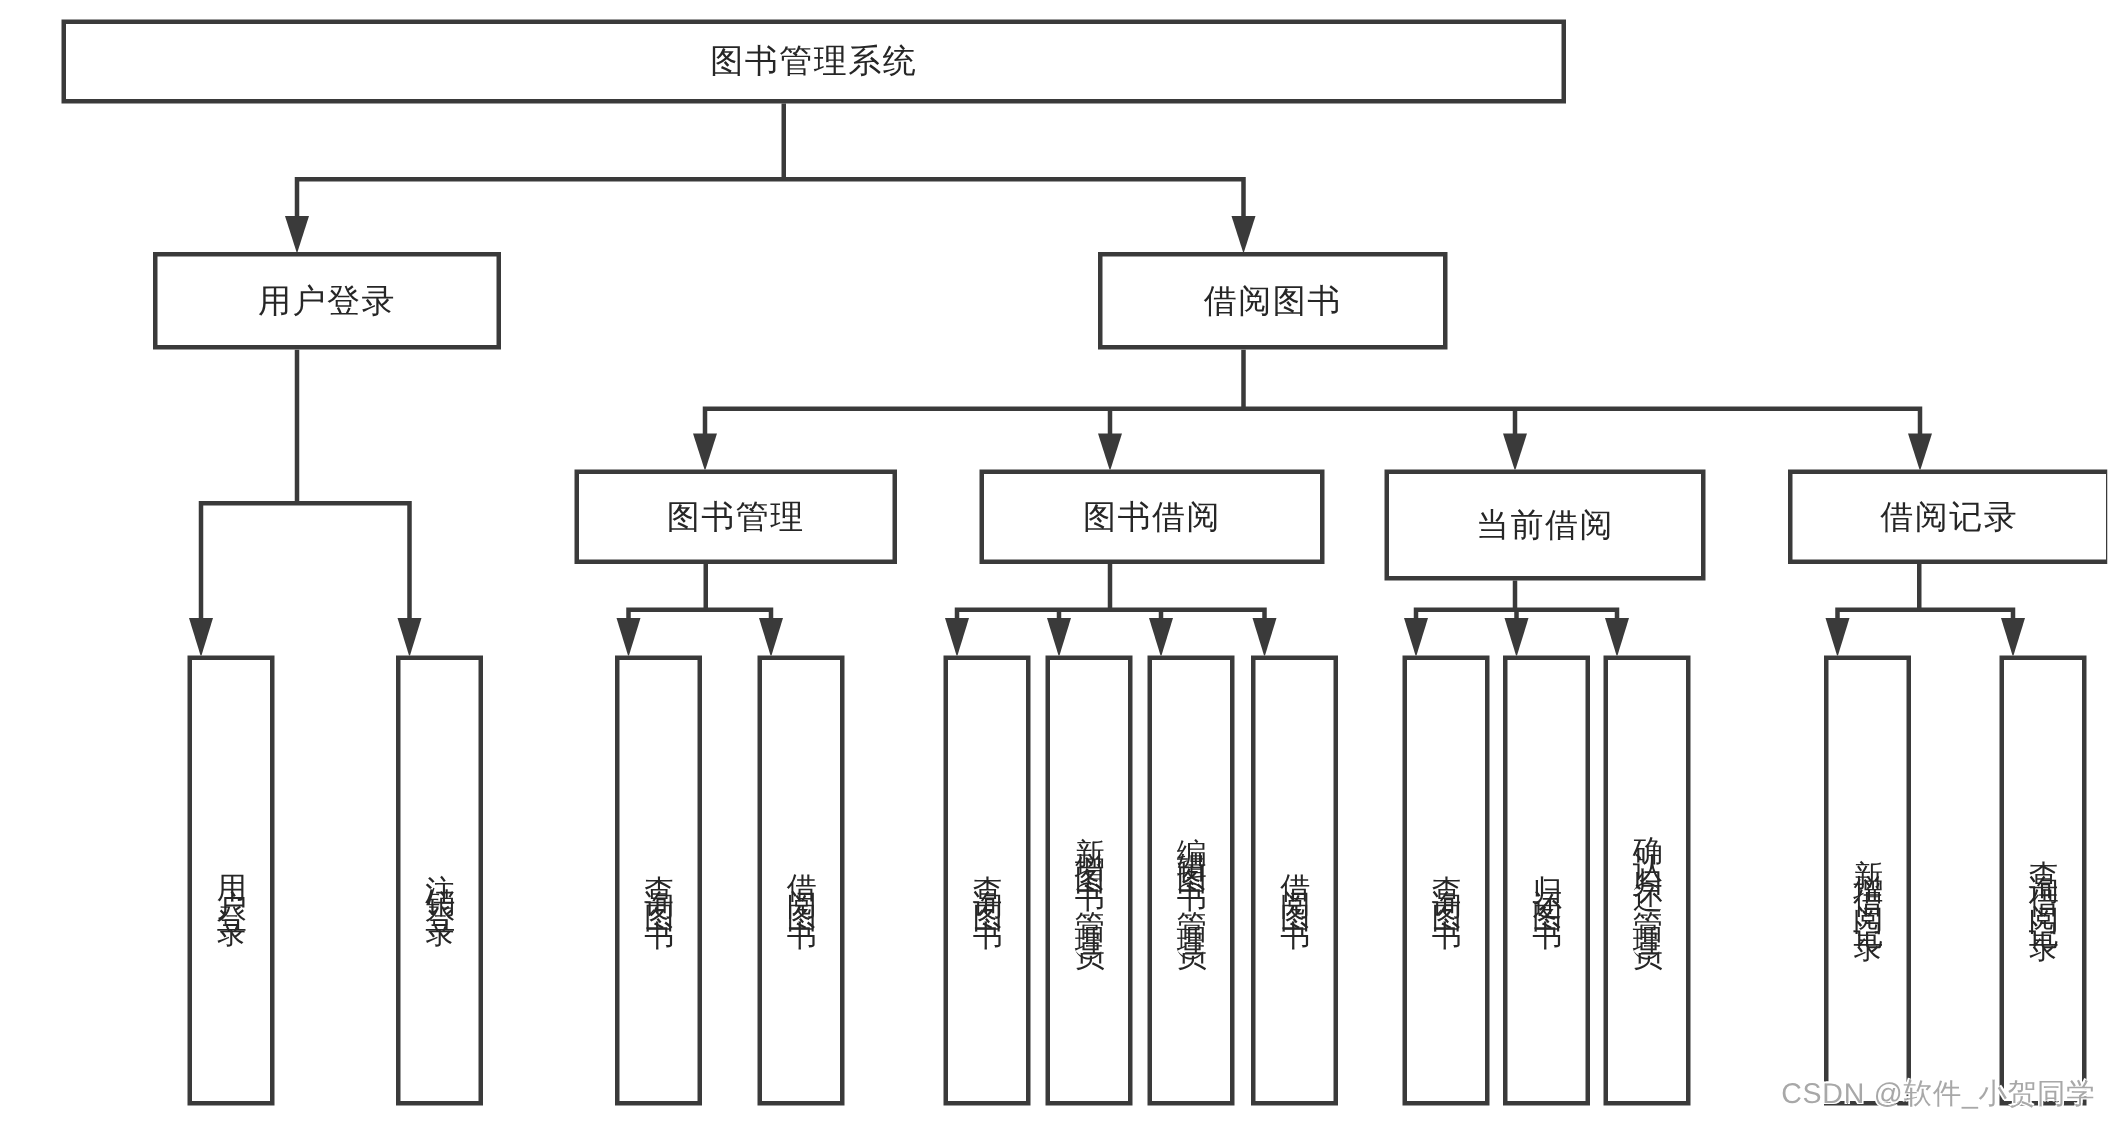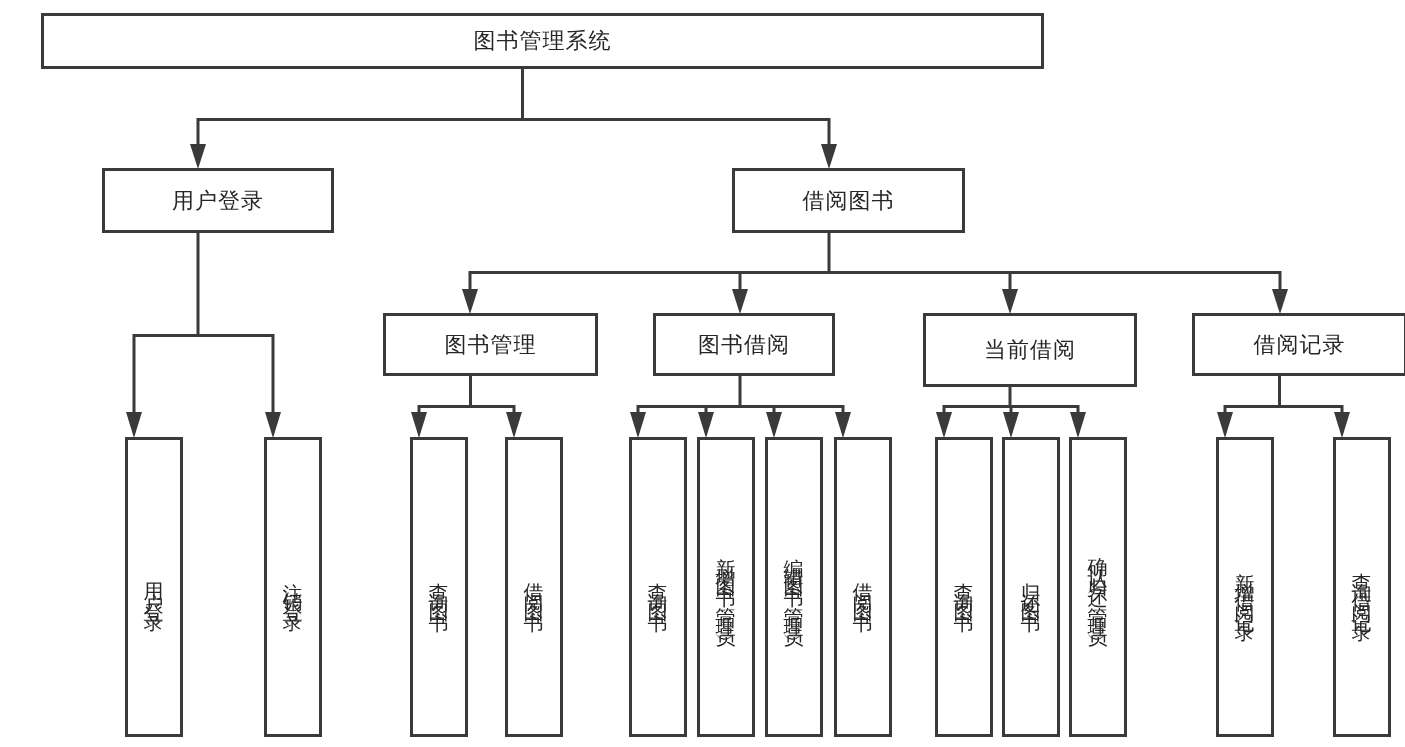--- a/index.html
+++ b/index.html
@@ -104,21 +104,21 @@
   <div class="node" style="left:82px;top:168px;width:232px;height:65px">
     <span>用户登录</span>
   </div>
   <div class="node" style="left:712px;top:168px;width:233px;height:65px">
     <span>借阅图书</span>
   </div>
 
   <div class="node" style="left:363px;top:313px;width:215px;height:63px">
     <span>图书管理</span>
   </div>
-  <div class="node" style="left:633px;top:313px;width:182px;height:63px">
+  <div class="node" style="left:633px;top:313px;width:230px;height:63px">
     <span>图书借阅</span>
   </div>
   <div class="node" style="left:903px;top:313px;width:214px;height:74px">
     <span>当前借阅</span>
   </div>
   <div class="node" style="left:1172px;top:313px;width:215px;height:63px">
     <span>借阅记录</span>
   </div>
 
   <div class="node leaf" style="left:105px;top:437px;width:58px;height:300px">
@@ -154,14 +154,15 @@
   <div class="node leaf" style="left:1049px;top:437px;width:58px;height:300px">
     <span class="v">确认归还（管理员）</span>
   </div>
   <div class="node leaf" style="left:1196px;top:437px;width:58px;height:300px">
     <span class="v">新增借阅记录</span>
   </div>
   <div class="node leaf" style="left:1313px;top:437px;width:58px;height:300px">
     <span class="v">查询借阅记录</span>
   </div>
 
+  <div class="watermark">CSDN @软件_小贺同学</div>
 
 </div>
 
 </body></html>

